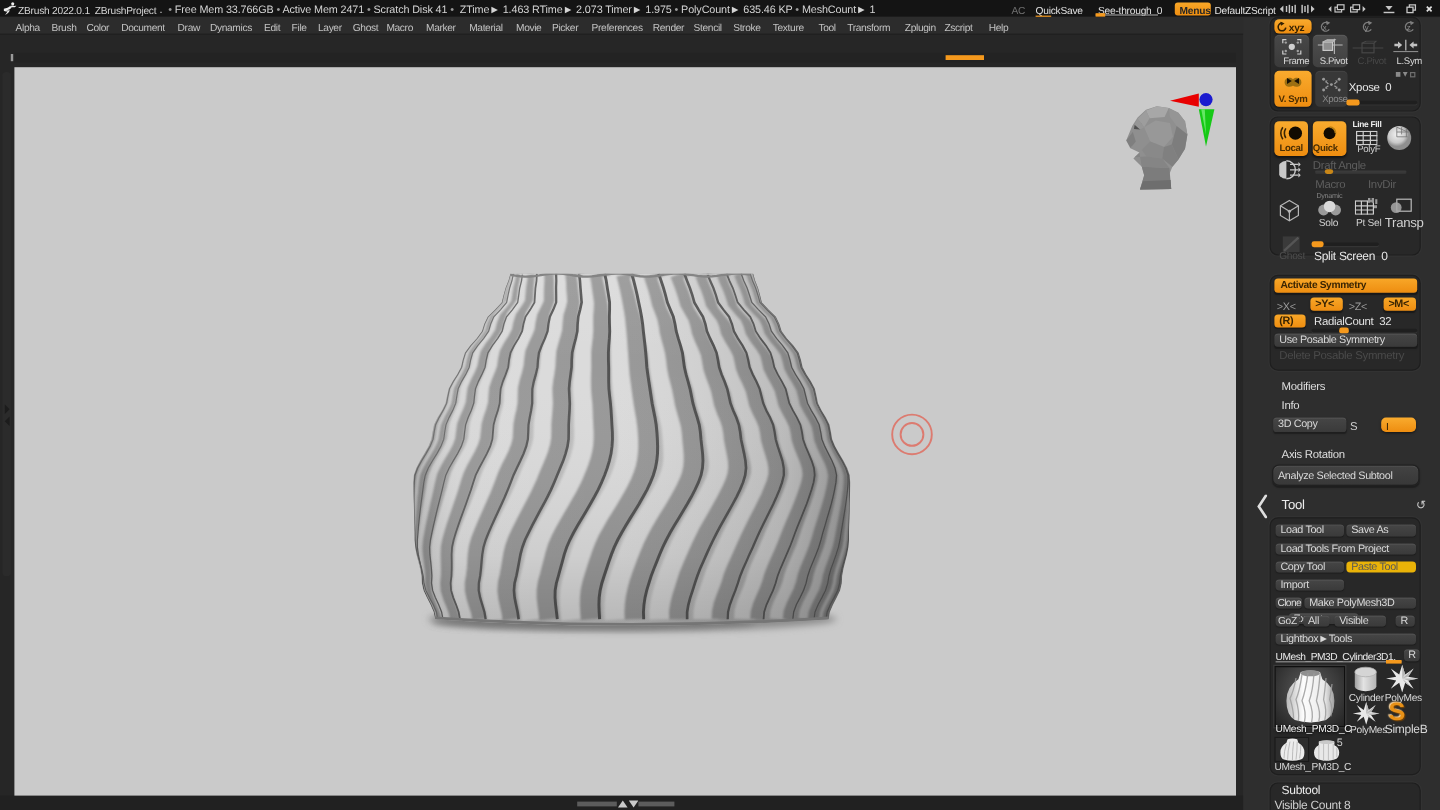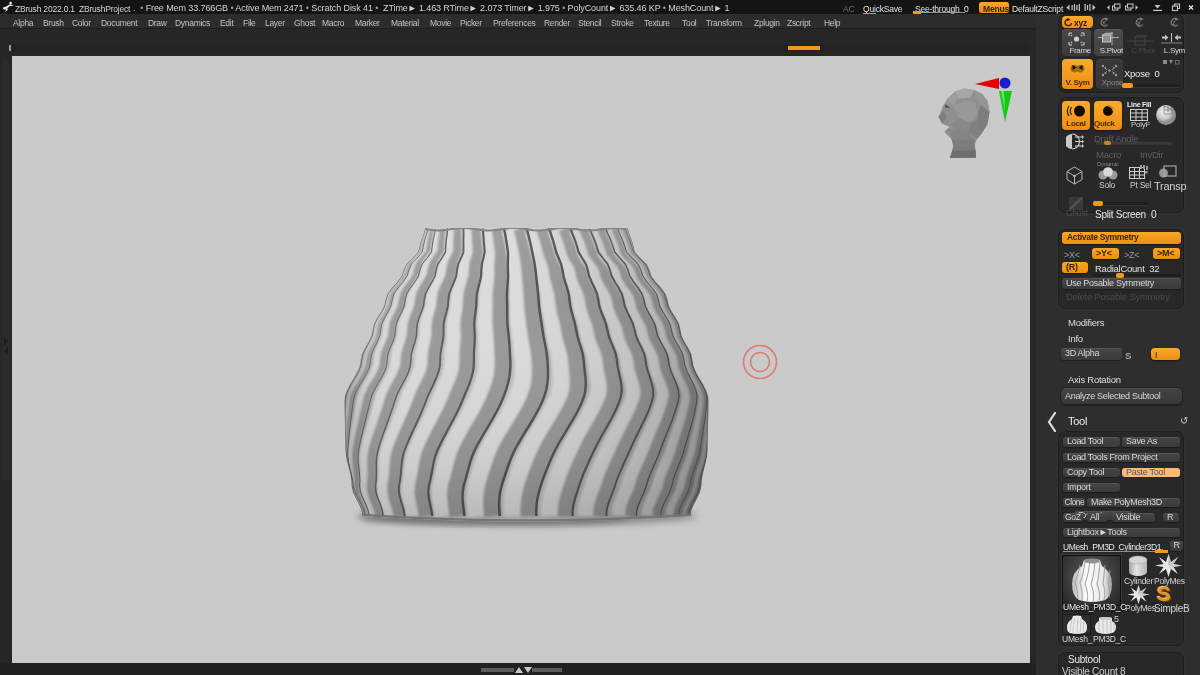--- a/index.html
+++ b/index.html
@@ -1,20 +1,20 @@
 <!DOCTYPE html>
 <html><head><meta charset="utf-8"><style>
 *{margin:0;padding:0;box-sizing:border-box;}
 html,body{width:1200px;height:675px;overflow:hidden;background:#2e2e2e;font-family:"Liberation Sans",sans-serif;}
 .a{position:absolute;}
 .t{position:absolute;white-space:nowrap;color:#cfcfcf;letter-spacing:-0.25px;}
 .dim{color:#5e5e5e;}
 .btn{position:absolute;background:linear-gradient(#464646,#3a3a3a);border-radius:3px;color:#d9d9d9;
  font-size:9px;padding-left:4px;letter-spacing:-0.3px;box-shadow:inset 0 1px 0 rgba(255,255,255,.07),0 1px 1px rgba(0,0,0,.35);overflow:hidden;white-space:nowrap;}
-.dbtn{position:absolute;border-radius:3px;color:#585858;font-size:9px;padding-left:4px;letter-spacing:-0.3px;background:#fdba74;overflow:hidden;white-space:nowrap;}
+.dbtn{position:absolute;border-radius:3px;color:#585858;font-size:9px;padding-left:4px;letter-spacing:-0.3px;background:#eab308;overflow:hidden;white-space:nowrap;}
 .obtn{position:absolute;background:linear-gradient(#f8a728,#ee8d10);border-radius:3px;color:#3a2503;
  font-size:9px;padding-left:4px;letter-spacing:-0.3px;box-shadow:0 1px 1px rgba(0,0,0,.4);overflow:hidden;white-space:nowrap;}
 .grp{position:absolute;background:#282828;border:1px solid #1e1e1e;border-radius:7px;box-shadow:0 0 0 1px rgba(255,255,255,.025);}
 .sq{position:absolute;border-radius:4px;}
 .sqb{background:linear-gradient(#484848,#3a3a3a);box-shadow:inset 0 1px 0 rgba(255,255,255,.06);}
 .sqo{background:linear-gradient(#f9ab2e,#ee8d10);box-shadow:0 1px 2px rgba(0,0,0,.5);}
 .lbl{position:absolute;width:100%;text-align:right;font-size:8px;color:#d8d8d8;letter-spacing:-0.3px;}
 .lblo{position:absolute;width:100%;text-align:center;font-size:8px;color:#4a2e03;letter-spacing:-0.3px;}
 .track{position:absolute;height:3px;background:#1f1f1f;border-radius:2px;box-shadow:0 1px 0 rgba(255,255,255,.06);}
 .thumb{position:absolute;height:5px;background:#f5991d;border-radius:2px;}
@@ -448,21 +448,21 @@
 <div class="obtn" style="left:1153px;top:248px;width:27px;height:11px;line-height:10.5px;font-weight:bold">&gt;M&lt;</div>
 <div class="obtn" style="left:1062px;top:262px;width:26px;height:11px;line-height:10.5px;font-weight:bold">(R)</div>
 <div class="t" style="left:1095px;top:263px;font-size:9.5px;color:#e2e2e2">RadialCount&nbsp; 32</div>
 <div class="track" style="left:1093px;top:274px;width:88px;"></div>
 <div class="thumb" style="left:1116px;top:273px;width:8px;"></div>
 <div class="btn" style="left:1062px;top:277.5px;width:119px;height:11px;line-height:10.5px;">Use Posable Symmetry</div>
 <div class="t" style="left:1066px;top:291px;font-size:9.5px;color:#4a4a4a">Delete Posable Symmetry</div>
 
 <div class="t" style="left:1068px;top:317px;font-size:9.5px;color:#dedede">Modifiers</div>
 <div class="t" style="left:1068px;top:333px;font-size:9.5px;color:#dedede">Info</div>
-<div class="btn" style="left:1061px;top:348px;width:61px;height:12px;line-height:11.5px;">3D Alpha</div>
+<div class="btn" style="left:1061px;top:348px;width:61px;height:12px;line-height:11.5px;">3D Copy</div>
 <div class="t" style="left:1125px;top:350px;font-size:9.5px;color:#cdcdcd">S</div>
 <div class="sq sqo" style="left:1151px;top:348px;width:29px;height:12px;"></div>
 <div class="t" style="left:1155px;top:350px;font-size:8.5px;color:#2e1d02">I</div>
 <div class="t" style="left:1068px;top:374px;font-size:9.5px;color:#dedede">Axis Rotation</div>
 <div class="btn" style="left:1060px;top:387px;width:123px;height:18px;line-height:17px;border-radius:6px;border:1px solid #202020;background:linear-gradient(#434343,#383838);">Analyze Selected Subtool</div>
 
 <svg class="a" style="left:1047px;top:412px" width="9" height="20" viewBox="0 0 9 20">
     <path d="M8 1 L2 10 L8 19" fill="none" stroke="#dedede" stroke-width="2.2" stroke-linecap="round"></path>
   </svg>
 <div class="t" style="left:1068px;top:415px;font-size:11px;color:#ececec;">Tool</div>

